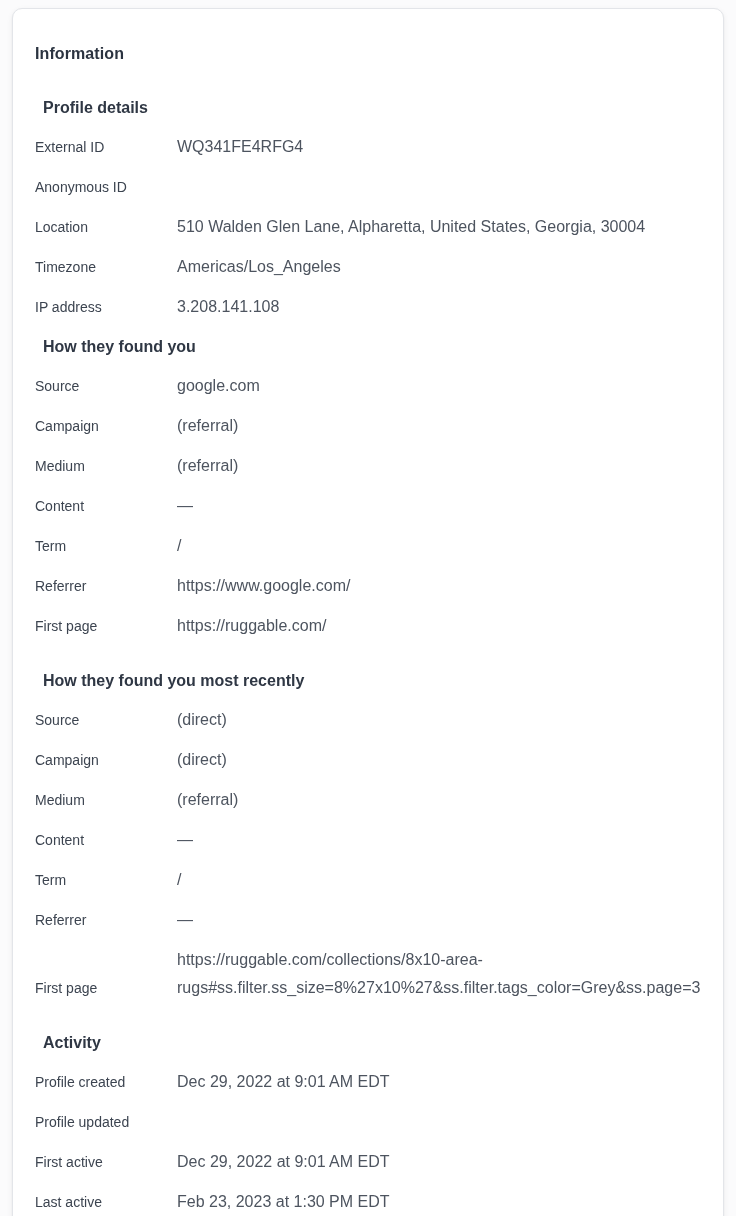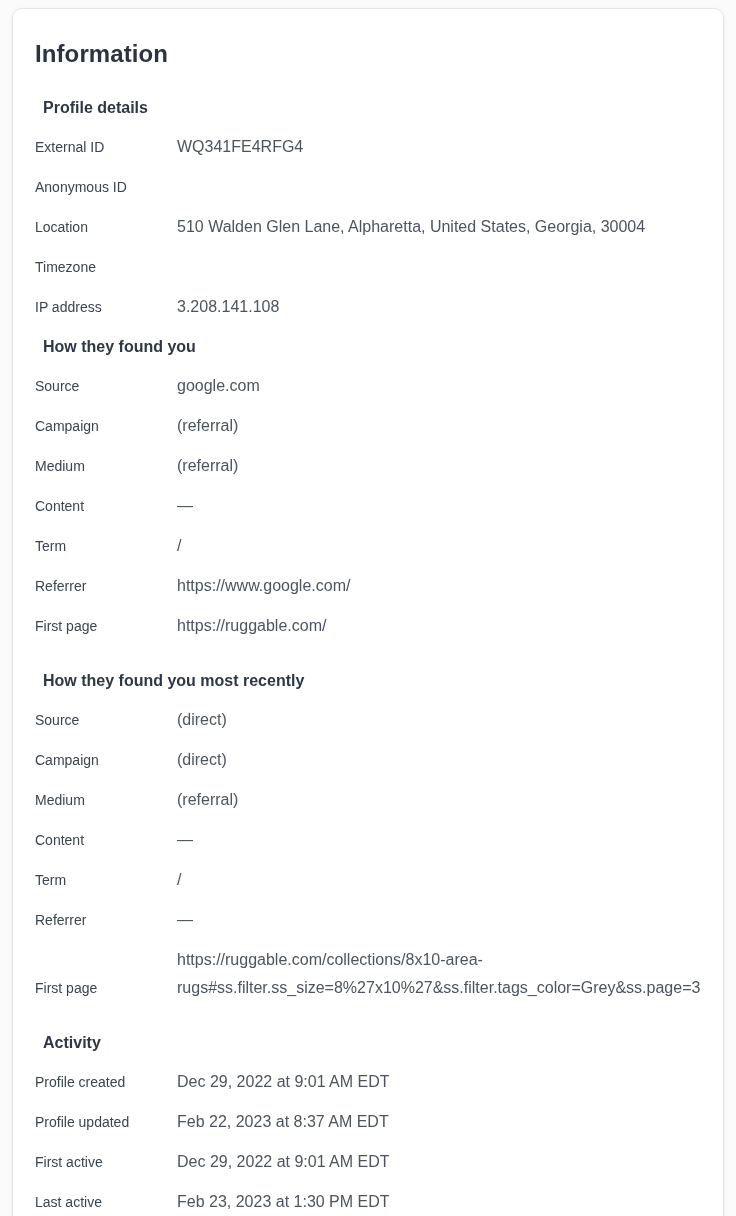--- a/index.html
+++ b/index.html
@@ -21,21 +21,21 @@
     margin: 8px 12px;
     min-height: 1198px;
     background: #ffffff;
     border: 1px solid #e3e5e9;
     border-radius: 10px;
     padding: 32px 22px 16px 22px;
     box-shadow: 0 1px 2px rgba(16,24,40,0.05), 0 2px 6px rgba(16,24,40,0.06);
   }
   .card-title {
     margin: 0 0 30px 0;
-    font-size: 24px;
+    font-size: 16px;
     line-height: 26px;
     font-weight: 700;
     color: #2b3340;
     letter-spacing: 0.1px;
   }
   .section { margin-top: 9px; }
   .section:first-child { margin-top: 0; }
   .section:nth-child(3),
   .section:nth-child(4) { margin-top: 24px; }
   .section-heading {
@@ -86,20 +86,21 @@
     <span class="label">Anonymous ID</span>
   </div>
 
   <div class="row">
     <span class="label">Location</span>
     <span class="value">510 Walden Glen Lane, Alpharetta, United States, Georgia, 30004</span>
   </div>
 
   <div class="row">
     <span class="label">Timezone</span>
+    <span class="value">Americas/Los_Angeles</span>
   </div>
 
   <div class="row">
     <span class="label">IP address</span>
     <span class="value">3.208.141.108</span>
   </div>
 </div>
   </section>
 
   <section class="section">
@@ -185,21 +186,20 @@
   <section class="section">
     <h2 class="section-heading">Activity</h2>
     <div class="rows">
   <div class="row">
     <span class="label">Profile created</span>
     <span class="value">Dec 29, 2022 at 9:01 AM EDT</span>
   </div>
 
   <div class="row">
     <span class="label">Profile updated</span>
-    <span class="value">Feb 22, 2023 at 8:37 AM EDT</span>
   </div>
 
   <div class="row">
     <span class="label">First active</span>
     <span class="value">Dec 29, 2022 at 9:01 AM EDT</span>
   </div>
 
   <div class="row">
     <span class="label">Last active</span>
     <span class="value">Feb 23, 2023 at 1:30 PM EDT</span>

